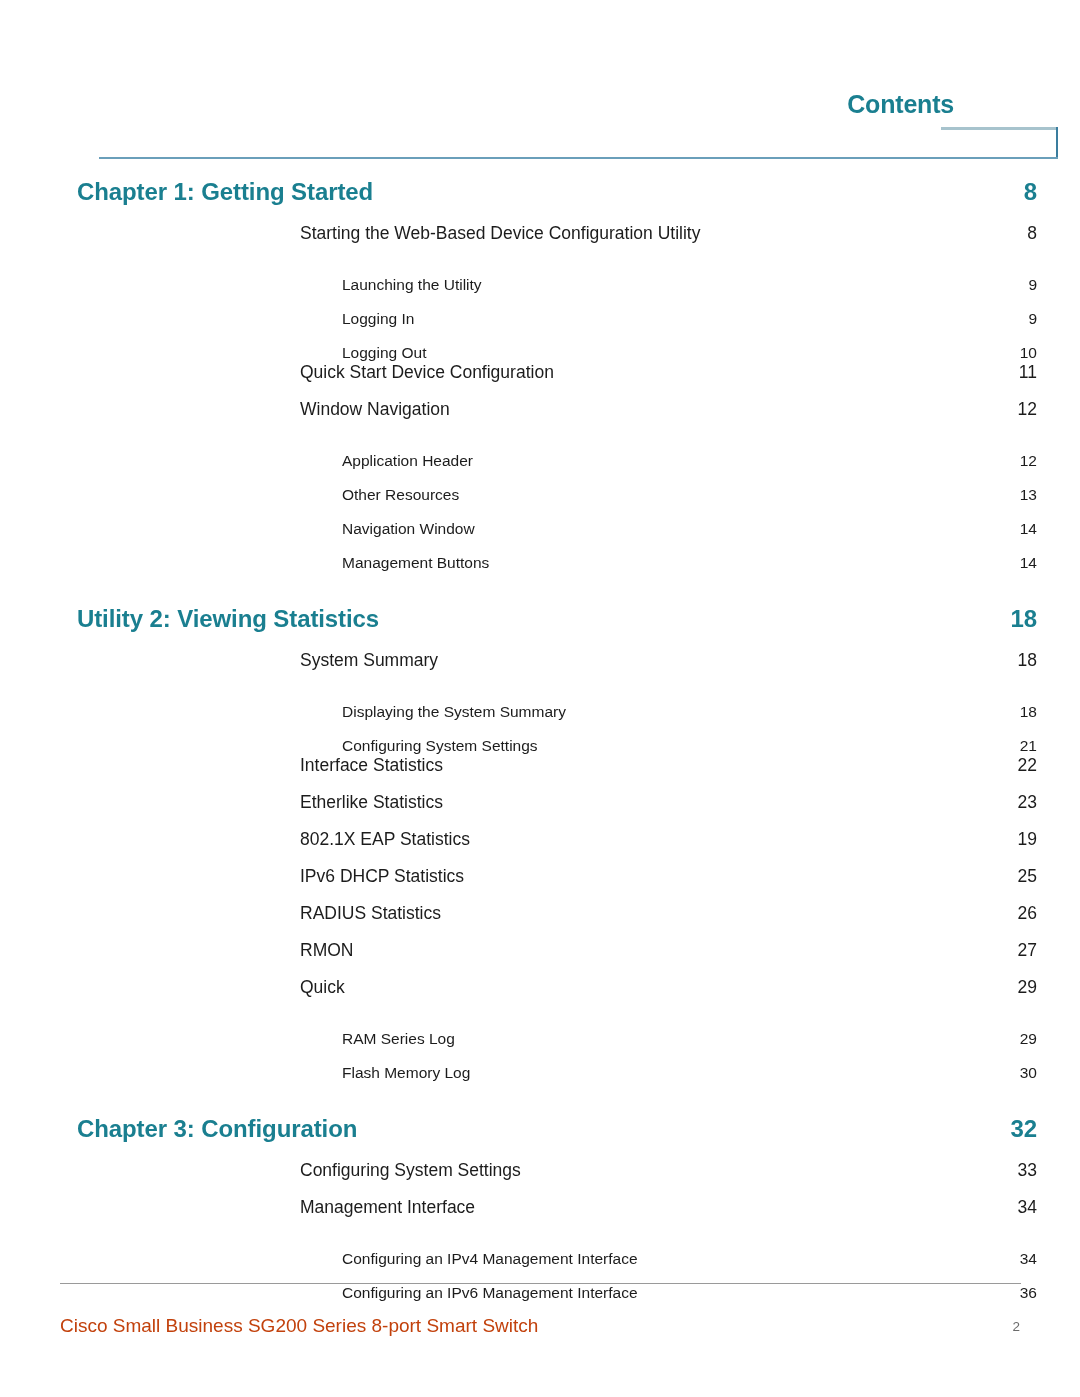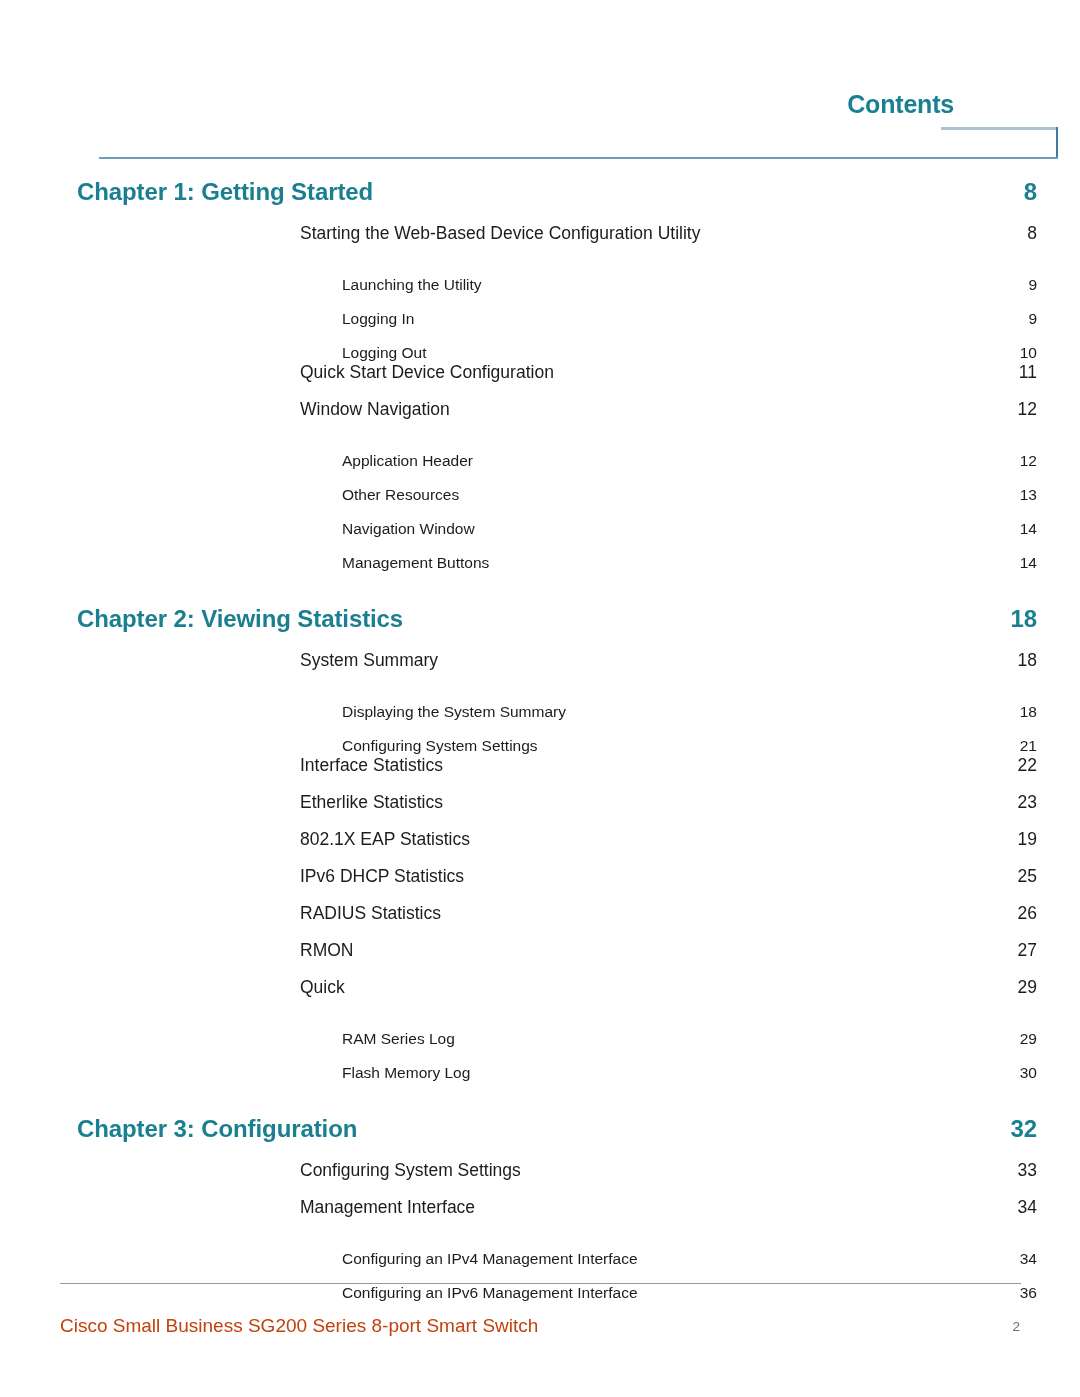--- a/index.html
+++ b/index.html
@@ -231,21 +231,21 @@
       </div>
       <div class="row lvl2">
         <span class="label">Navigation Window</span>
         <span class="pagenum">14</span>
       </div>
       <div class="row lvl2">
         <span class="label">Management Buttons</span>
         <span class="pagenum">14</span>
       </div>
       <div class="row chapter gap">
-        <span class="label">Chapter 2: Viewing Statistics</span>
+        <span class="label">Utility 2: Viewing Statistics</span>
         <span class="pagenum">18</span>
       </div>
       <div class="row lvl1">
         <span class="label">System Summary</span>
         <span class="pagenum">18</span>
       </div>
       <div class="row lvl2">
         <span class="label">Displaying the System Summary</span>
         <span class="pagenum">18</span>
       </div>

